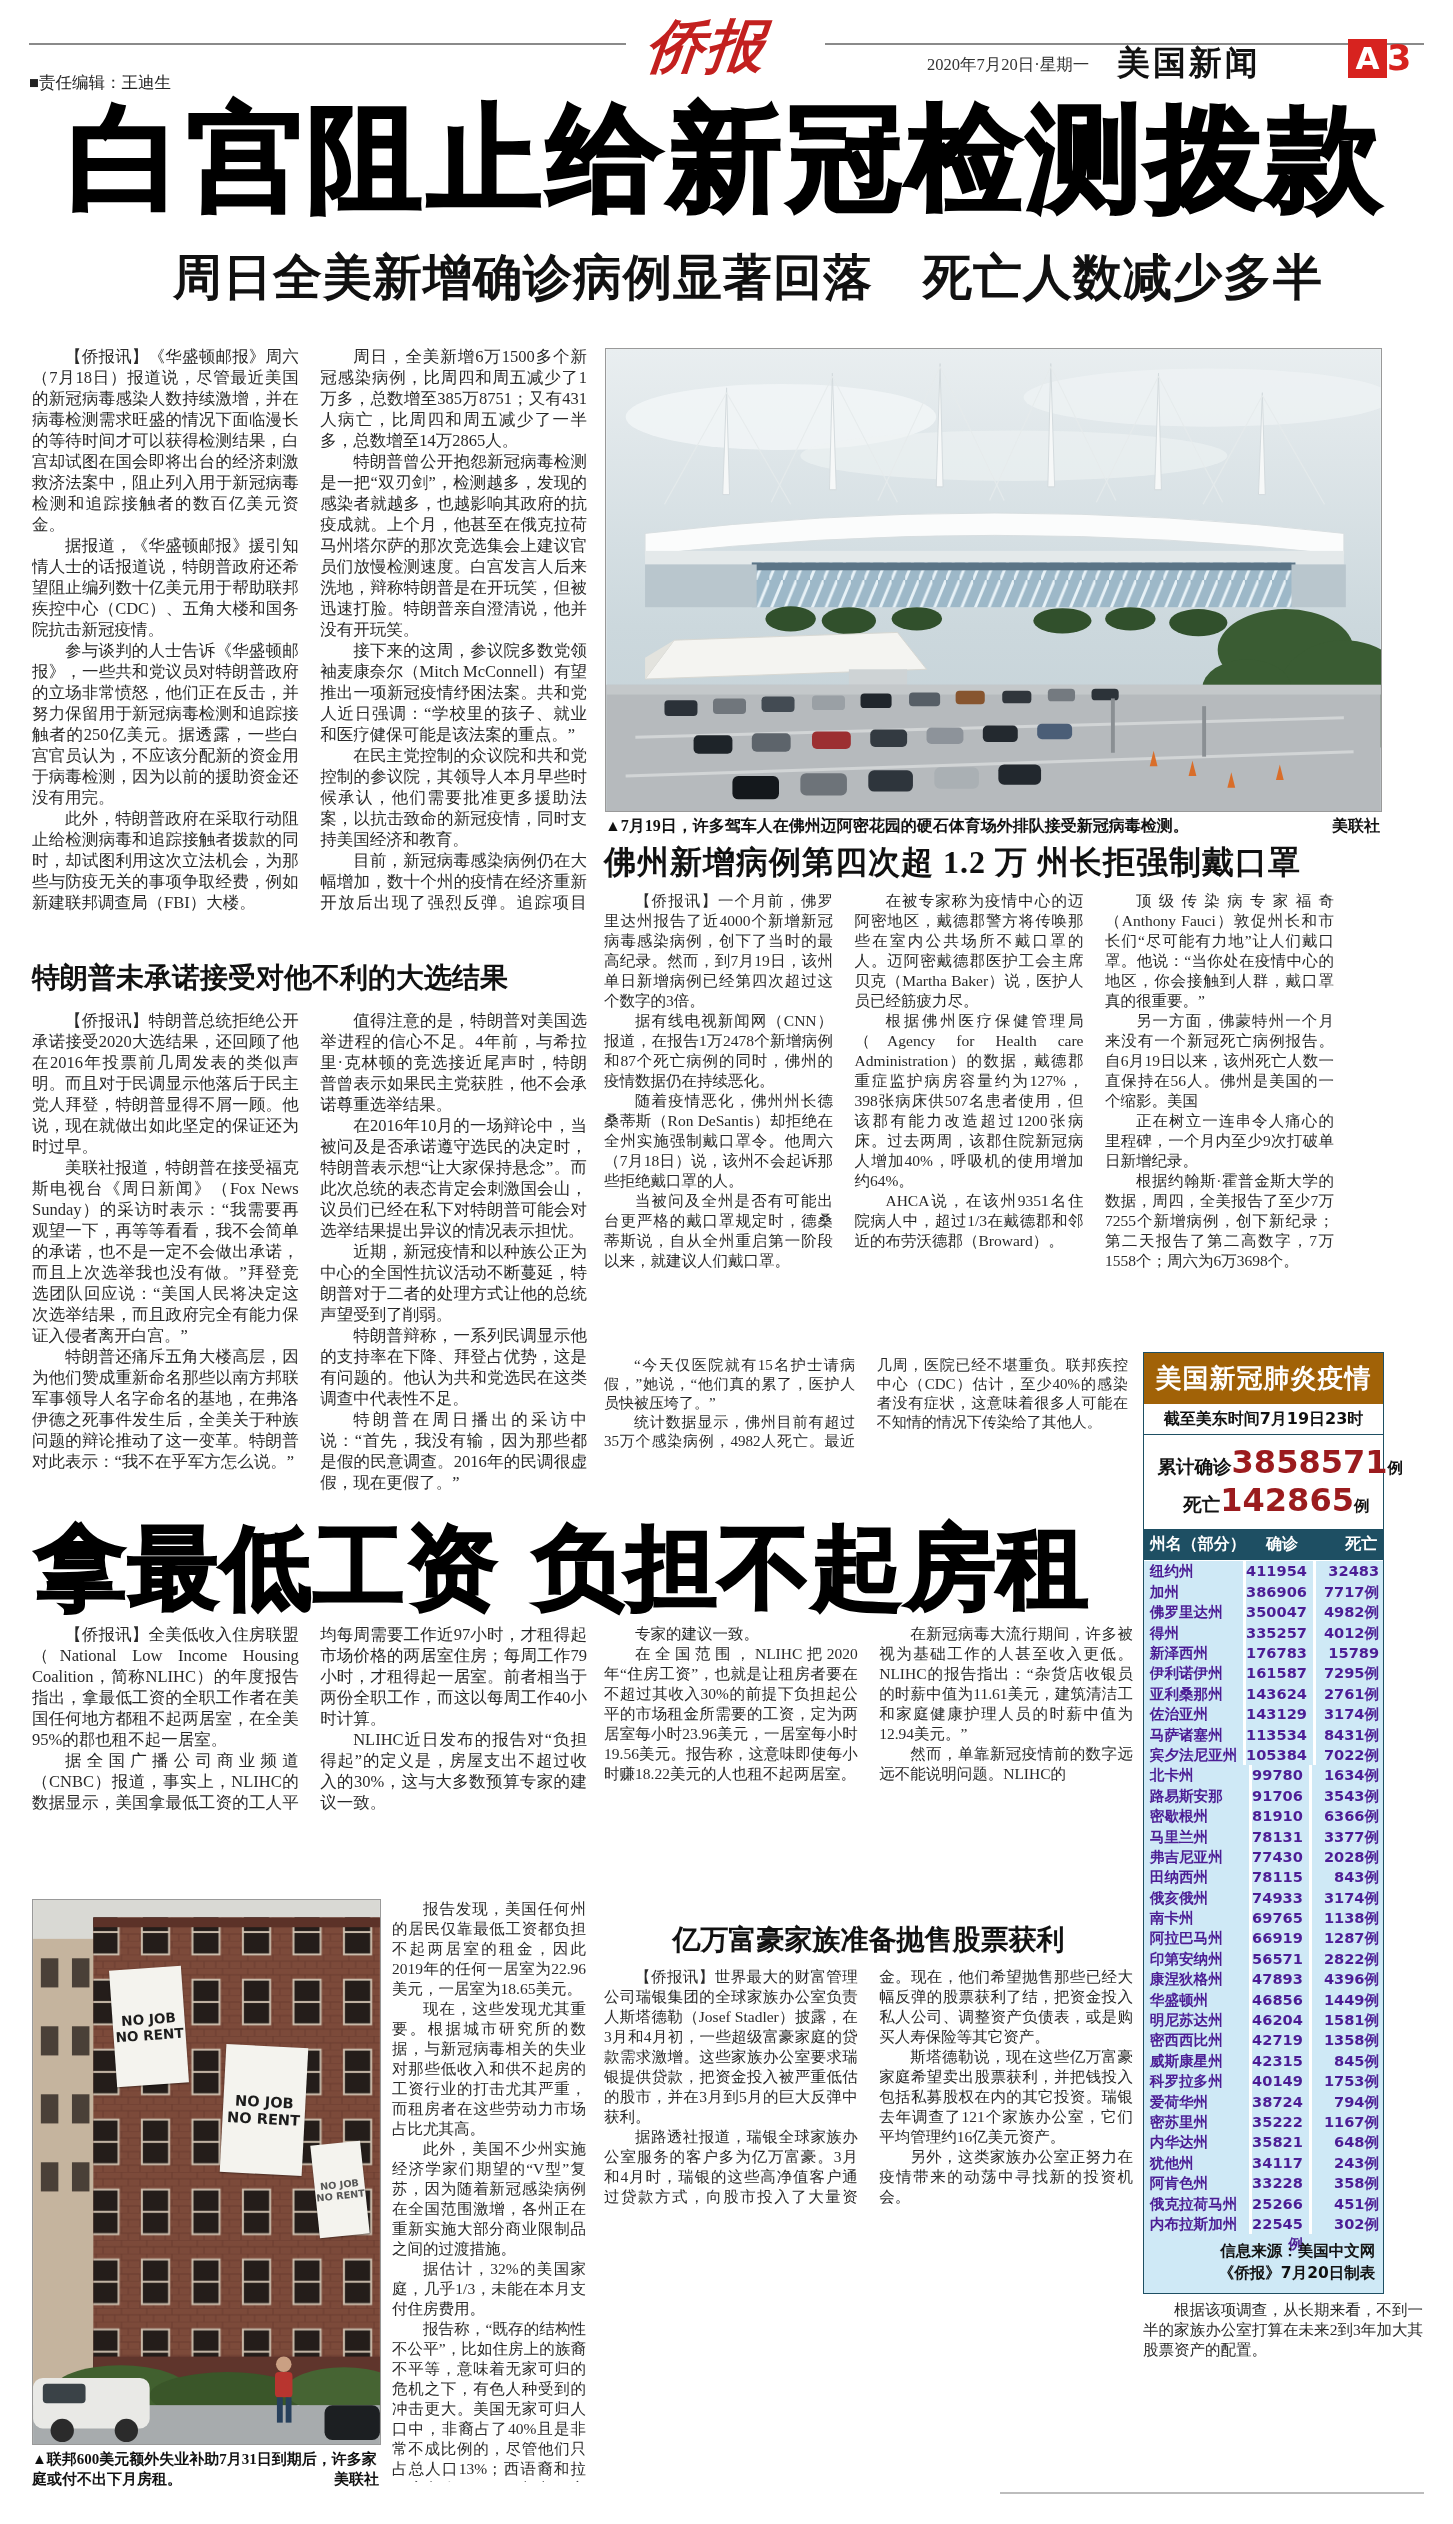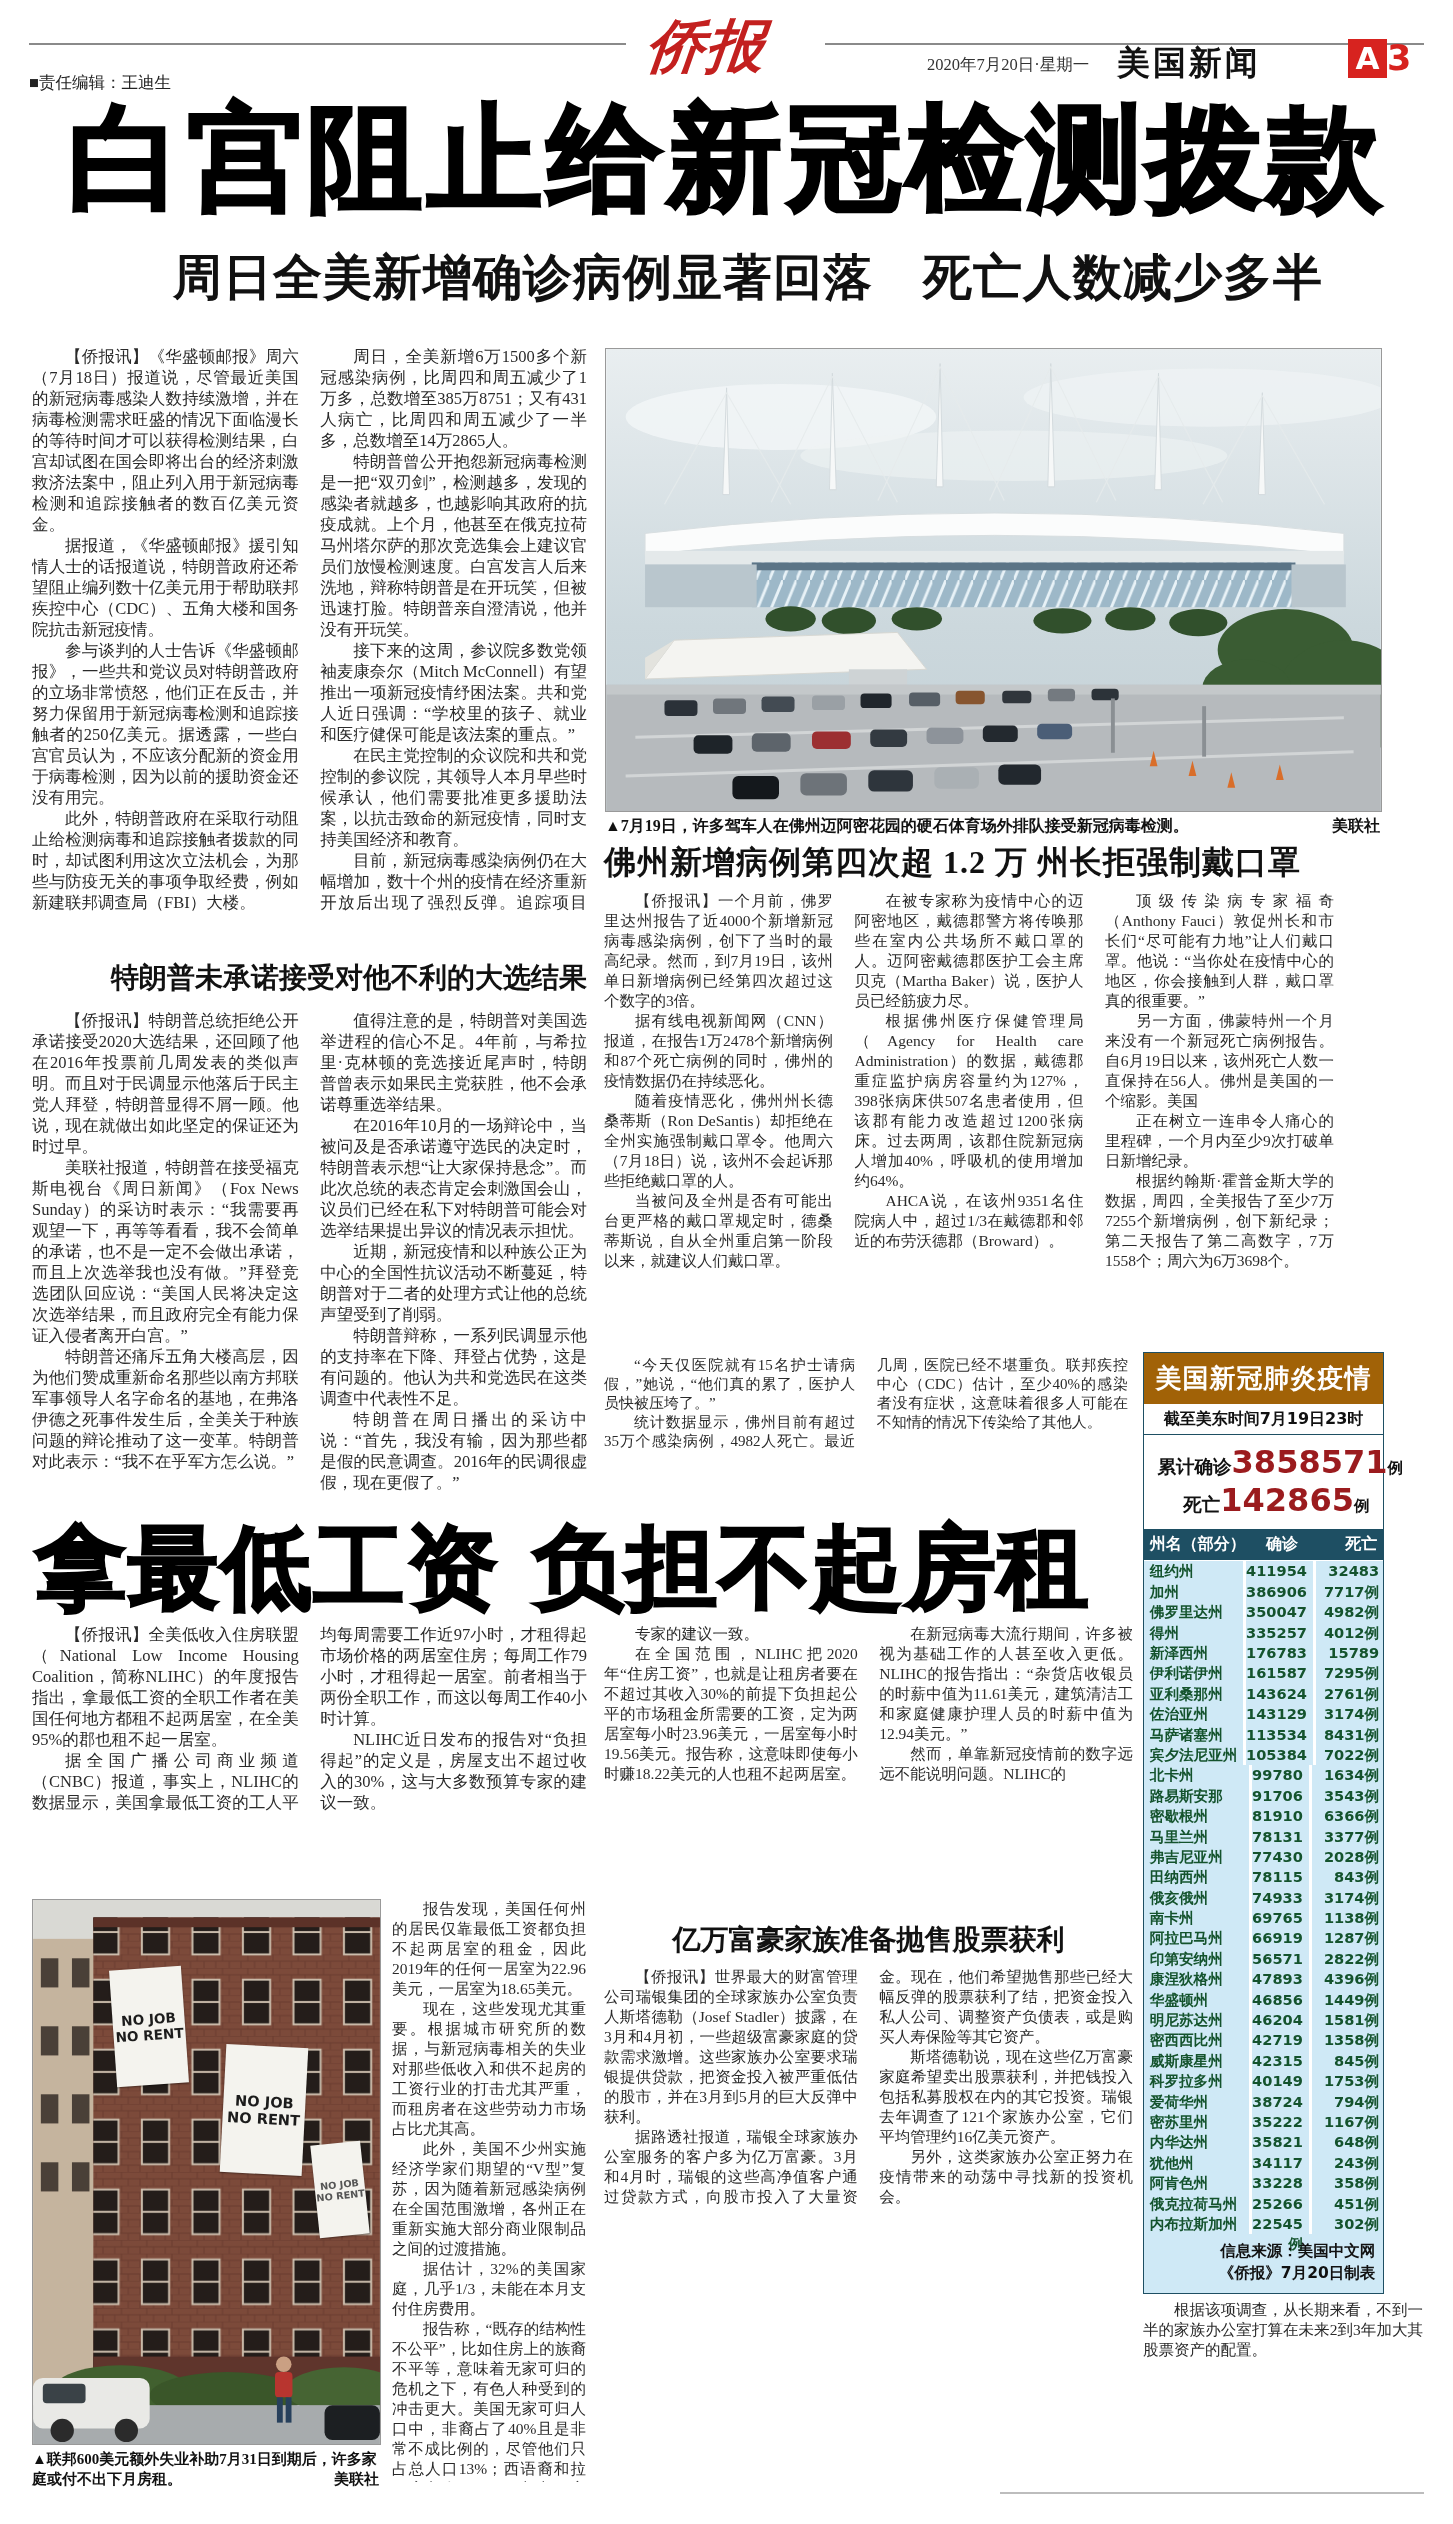--- a/index.html
+++ b/index.html
@@ -15,21 +15,21 @@
   .section-name{font-size:33px;font-weight:bold;color:#111;letter-spacing:2.9px;}
   .pageno-a{display:inline-block;width:39px;height:39px;background:#d7231f;color:#fff;
             font-family:"DejaVu Sans",sans-serif;font-weight:bold;font-size:31px;text-align:center;line-height:39px;}
   .pageno-n{font-family:"DejaVu Sans",sans-serif;font-weight:bold;font-size:35px;color:#d7231f;vertical-align:top;line-height:39px;}
   
   .mega{font-family:"DejaVu Sans","Liberation Sans",sans-serif;font-weight:bold;color:#000;
         text-align:center;white-space:nowrap;}
   .mega1{font-size:115px;letter-spacing:4.9px;-webkit-text-stroke:2.9px #000;}
   .mega2{font-size:91px;letter-spacing:1.9px;-webkit-text-stroke:2.4px #000;text-align:left;}
   .subhead{font-size:49px;font-weight:bold;text-align:center;color:#111;letter-spacing:1px;}
-  .h2{font-size:28px;font-weight:bold;color:#111;text-align:right;}
+  .h2{font-size:28px;font-weight:bold;color:#111;text-align:left;}
   .h2-left{font-size:32px;font-weight:bold;color:#111;text-align:left;letter-spacing:1px;}
   .h2-mid{font-size:28px;font-weight:bold;color:#111;text-align:center;}
   
   .body-cols{column-gap:21.4px;text-align:justify;overflow:hidden;}
   .body-cols p{margin:0;text-indent:2em;}
   .c2{column-count:2;}
   .c3{column-count:3;}
   .fs17 {font-size:16.5px;line-height:21px;}
   .fs16 {font-size:15.5px;line-height:20px;}
   .fs15 {font-size:15px;line-height:19px;}
@@ -46,21 +46,21 @@
   .covid-totals{padding:7.8px 13.6px 9.7px;text-align:right;}
   .tot-line{white-space:nowrap;}
   .tot-label{font-size:18.5px;font-weight:bold;color:#111;}
   .tot-num{font-size:32px;font-weight:bold;color:#9b1b1e;letter-spacing:0px;}
   .tot-unit{font-size:15.5px;font-weight:bold;color:#111;}
   .covid-header{display:flex;background:#1e4f63;color:#fff;font-size:16px;font-weight:bold;padding:4.9px 5.8px;}
   .covid-header .hname{width:105px;text-align:left;}
   .covid-header .hcases{flex:1;text-align:center;}
   .covid-header .hdeaths{width:68px;text-align:right;}
   .covid-rows{background:#fff;padding:1.9px 0 0;}
-  .trow{display:flex;height:20.4px;line-height:20.4px;font-size:14.6px;font-weight:bold;color:#14532d;}
+  .trow{display:flex;height:20.4px;line-height:20.4px;font-size:14.6px;font-weight:bold;color:#4c1d95;}
   .trow span{background:#cfe9f6;display:block;}
   .tname{width:103px;padding-left:5.8px;margin-right:2.9px;}
   .tcases{flex:1;text-align:right;padding-right:5.8px;margin-right:2.9px;}
   .tdeaths{width:70px;text-align:right;padding-right:3.9px;}
   .covid-src{background:#cfe9f6;font-size:15.5px;font-weight:bold;color:#111;text-align:right;
              padding:5.8px 7.8px 7.8px;line-height:22.3px;}
   
   .photo{border:1px solid #999;}
   .banner{position:absolute;background:#f4f3ee;box-shadow:0 1px 1.9px rgba(0,0,0,.4);
           font-family:"DejaVu Sans",sans-serif;font-weight:bold;color:#1c1c1c;

